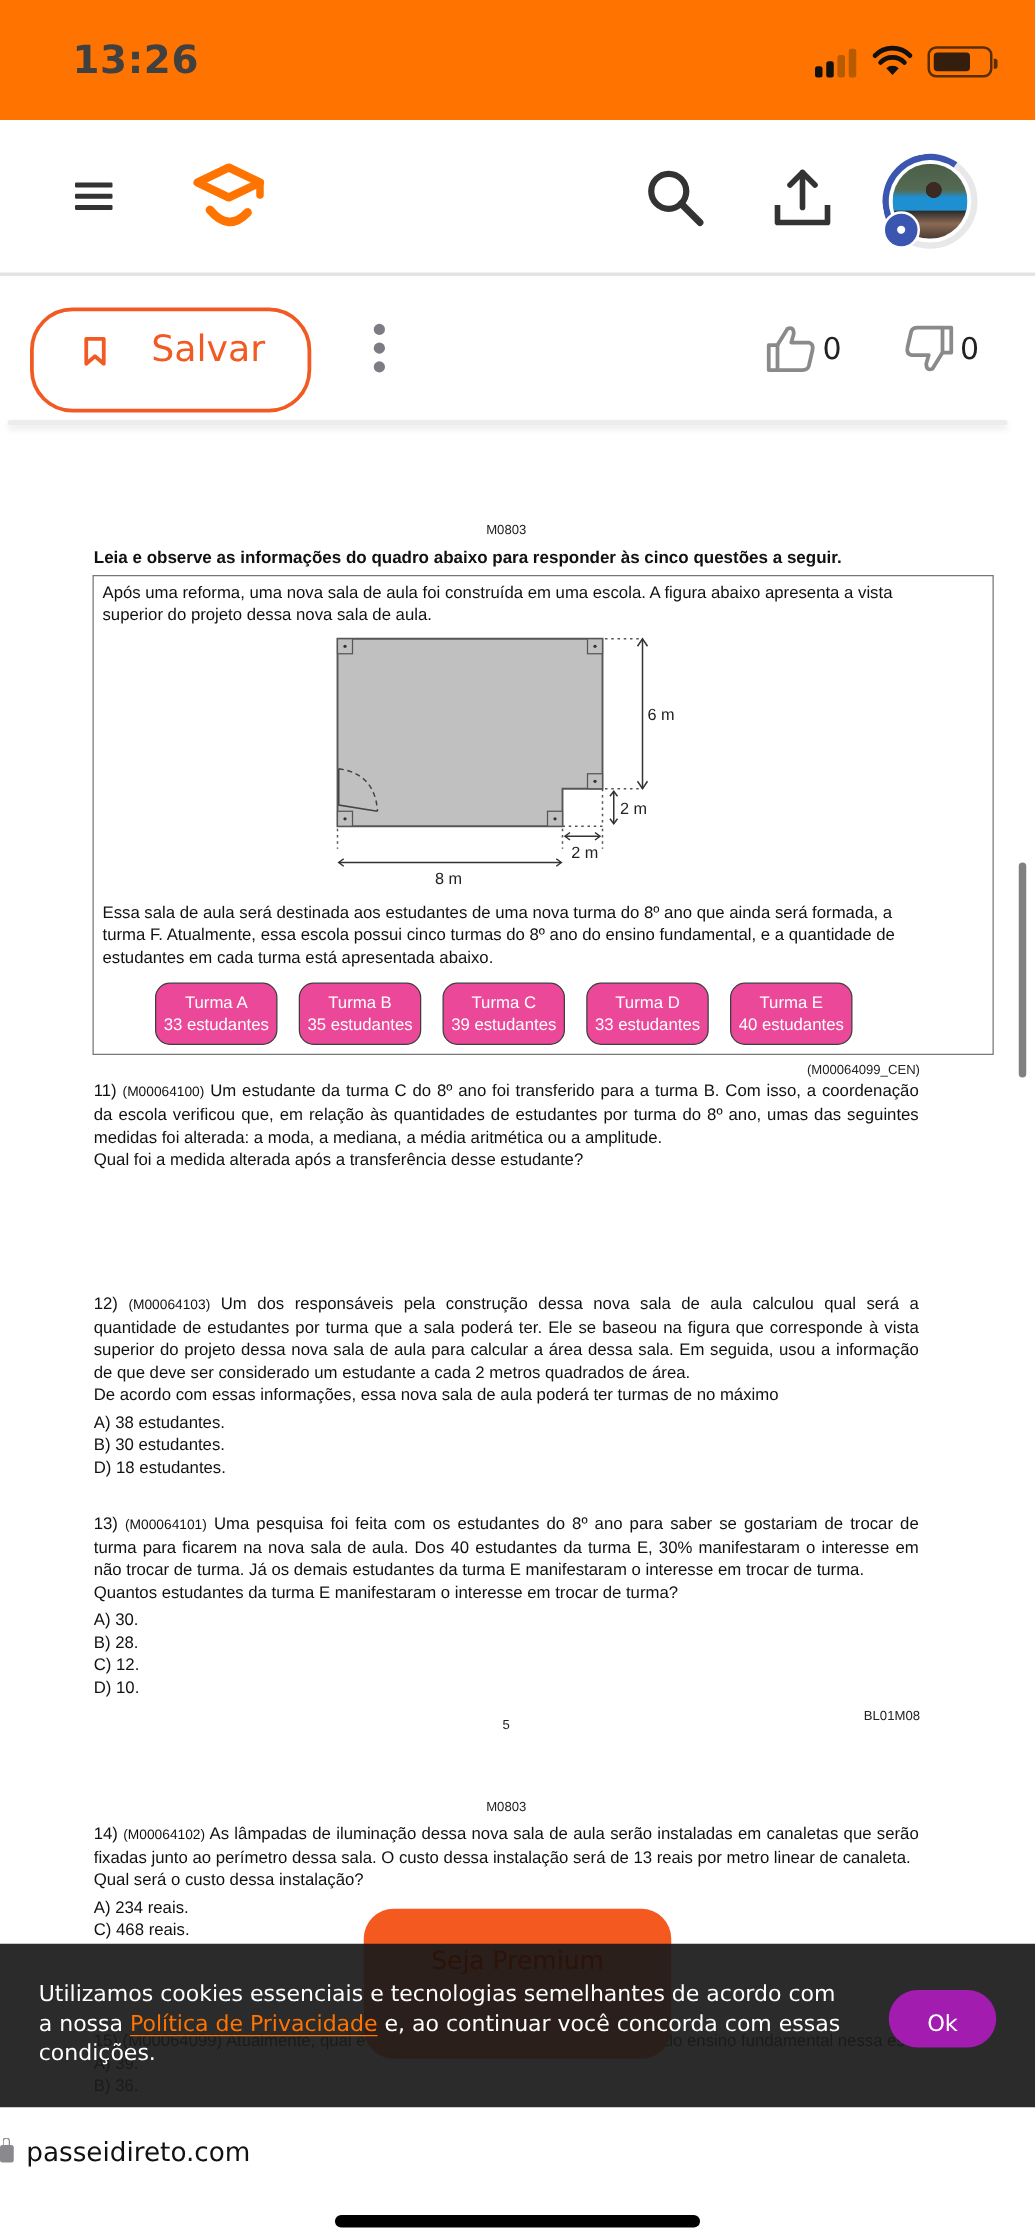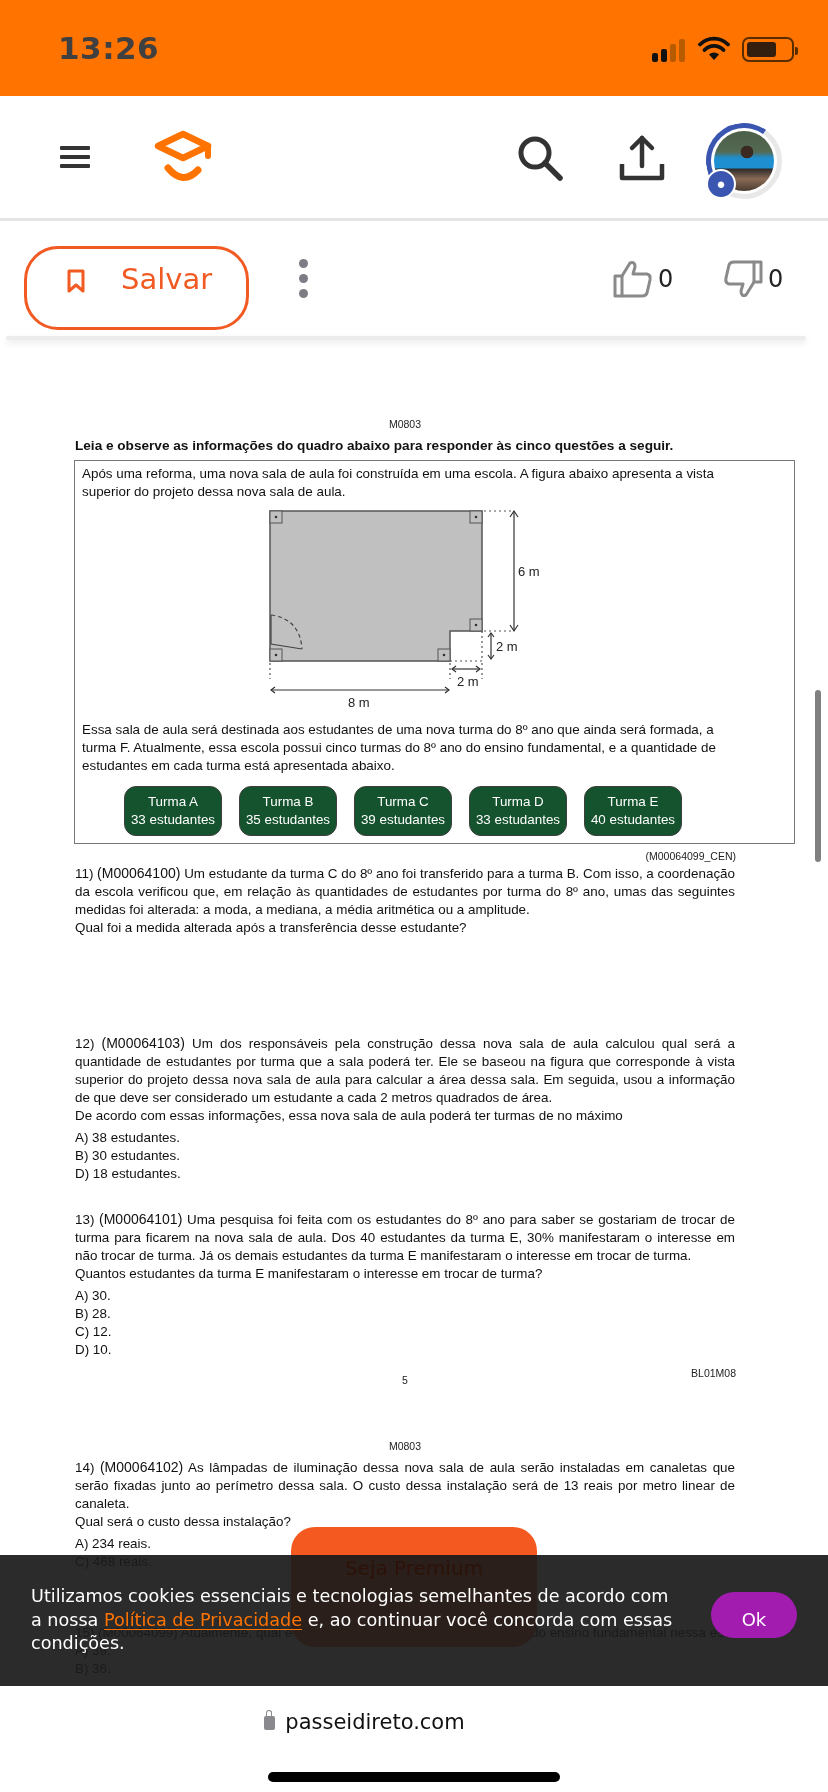--- a/index.html
+++ b/index.html
@@ -44,25 +44,25 @@
   
   .doc { position: absolute; left: 0; top: 340px; width: 828px; }
   .doc-text { font-family: "Liberation Sans", sans-serif; color: #111; font-size: 13.4px; line-height: 18px; }
   .code-top { position: absolute; top: 75px; left: 0; width: 810px; text-align: center; font-size: 10.5px; color: #222; }
   .instr { position: absolute; top: 97px; left: 75px; width: 660px; font-weight: bold; font-size: 13.6px; color: #111; }
   .box { position: absolute; top: 120px; left: 74px; width: 721px; height: 384px; border: 1.5px solid #777; }
   .box-intro { position: absolute; left: 7px; top: 4px; width: 646px; text-align: left; }
   .figure { position: absolute; left: 175px; top: 38px; width: 300px; height: 215px; }
   .box-para { position: absolute; left: 7px; top: 260px; width: 648px; }
   .turmas { position: absolute; left: 49px; top: 325px; display: flex; gap: 17px; }
-  .turma { width: 98px; height: 50px; border-radius: 12px; background: #14532d; border: 1.5px solid #3e3e3e; color: #fff; font-size: 13.4px; line-height: 18px; text-align: center; padding-top: 6px; }
+  .turma { width: 98px; height: 50px; border-radius: 12px; background: #ec4899; border: 1.5px solid #3e3e3e; color: #fff; font-size: 13.4px; line-height: 18px; text-align: center; padding-top: 6px; }
   .cen-code { position: absolute; top: 507px; left: 0; width: 736px; text-align: right; font-size: 10.5px; color: #222; }
 
   .q { position: absolute; left: 75px; width: 660px; text-align: justify; }
-  .q .qid { font-size: 14px; }
+  .q .qid { font-size: 11px; }
   .opts { margin-top: 4px; }
   .opt { display: block; line-height: 18px; }
 
   .page-num { position: absolute; top: 1371px; left: 0; width: 810px; text-align: center; font-size: 10.5px; color: #222; }
   .bl-code { position: absolute; top: 1364px; left: 0; width: 736px; text-align: right; font-size: 10.5px; color: #222; }
   .code-mid { position: absolute; top: 1437px; left: 0; width: 810px; text-align: center; font-size: 10.5px; color: #222; }
 
   
   .scrollbar { position: absolute; left: 815px; top: 690px; width: 6px; height: 172px; background: #808080; border-radius: 3px; }
 
@@ -71,21 +71,21 @@
   .premium-lbl { position: absolute; left: 0; top: 1556px; width: 828px; text-align: center; padding-left: 0; font-family: "DejaVu Sans", sans-serif; font-size: 20px; color: #2c1208; z-index: 6; }
   .premium-lbl span { position: relative; left: 0px; }
   .cookie { position: absolute; left: 0; top: 1555px; width: 828px; height: 131px; background: rgba(27,27,27,0.93); z-index: 5; }
   .cookie-text { position: absolute; left: 31px; top: 30px; width: 650px; font-family: "DejaVu Sans", sans-serif; font-size: 17.6px; line-height: 23.5px; color: #fff; z-index: 7; }
   .cookie-text a { color: #ff7300; text-decoration: underline; text-underline-offset: 3px; }
   .ok-btn { position: absolute; left: 711px; top: 1592px; width: 86px; height: 46px; border-radius: 28px; background: #a21caf; color: #fff; font-family: "DejaVu Sans", sans-serif; font-size: 18px; text-align: center; line-height: 56px; z-index: 8; cursor: pointer; }
   .under-cookie { position: absolute; left: 75px; width: 700px; color: #111; font-size: 13.4px; line-height: 18px; }
 
   
   .safari { position: absolute; left: 0; top: 1686px; width: 828px; height: 106px; background: #fff; z-index: 9; }
-  .url { position: absolute; left: 0; top: 24px; width: 729px; text-align: center; font-family: "DejaVu Sans", sans-serif; font-size: 21px; color: #111; }
+  .url { position: absolute; left: 0; top: 24px; width: 729px; font-family: "DejaVu Sans", sans-serif; font-size: 21px; color: #111; }
   .lock { display: inline-block; width: 11px; height: 14px; background: #8a8a8e; border-radius: 2px; position: relative; top: 1px; margin-right: 10px; }
   .lock::before { content: ""; position: absolute; left: 2px; top: -6px; width: 4px; height: 6px; border: 1.5px solid #8a8a8e; border-bottom: none; border-radius: 4px 4px 0 0; }
   .home-ind { position: absolute; left: 268px; top: 86px; width: 292px; height: 10px; border-radius: 5px; background: #000; }
 </style>
 </head>
 <body>
 
 <div class="status-bar">
   <div class="status-time">13:26</div>
   <div class="signal">

